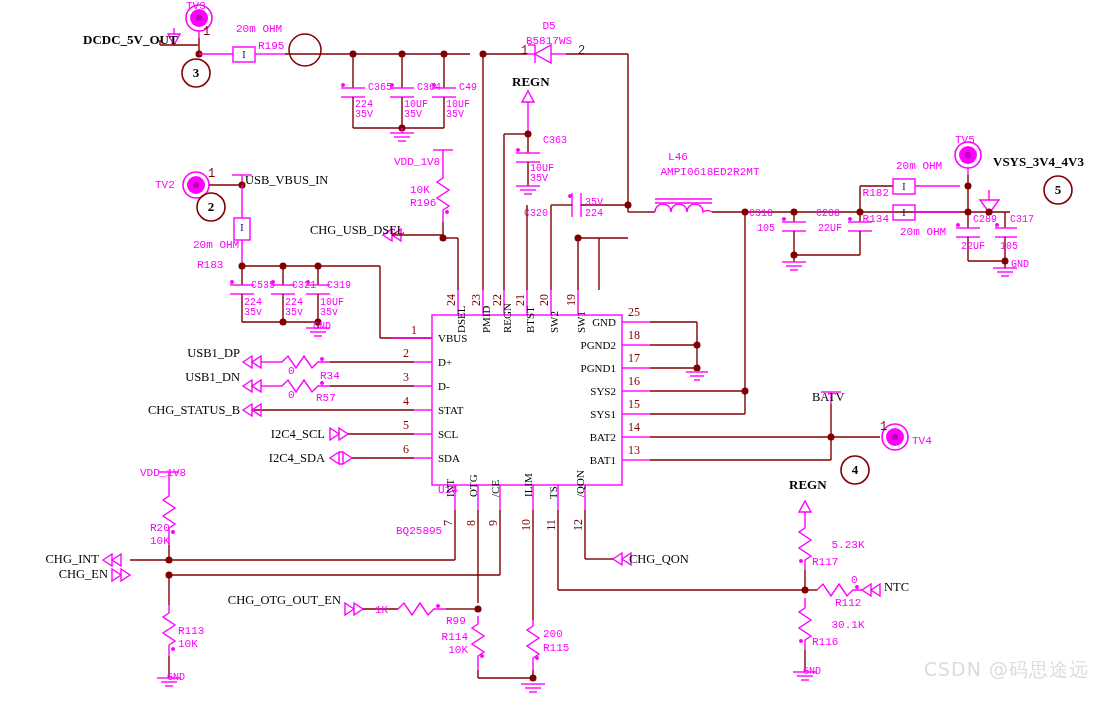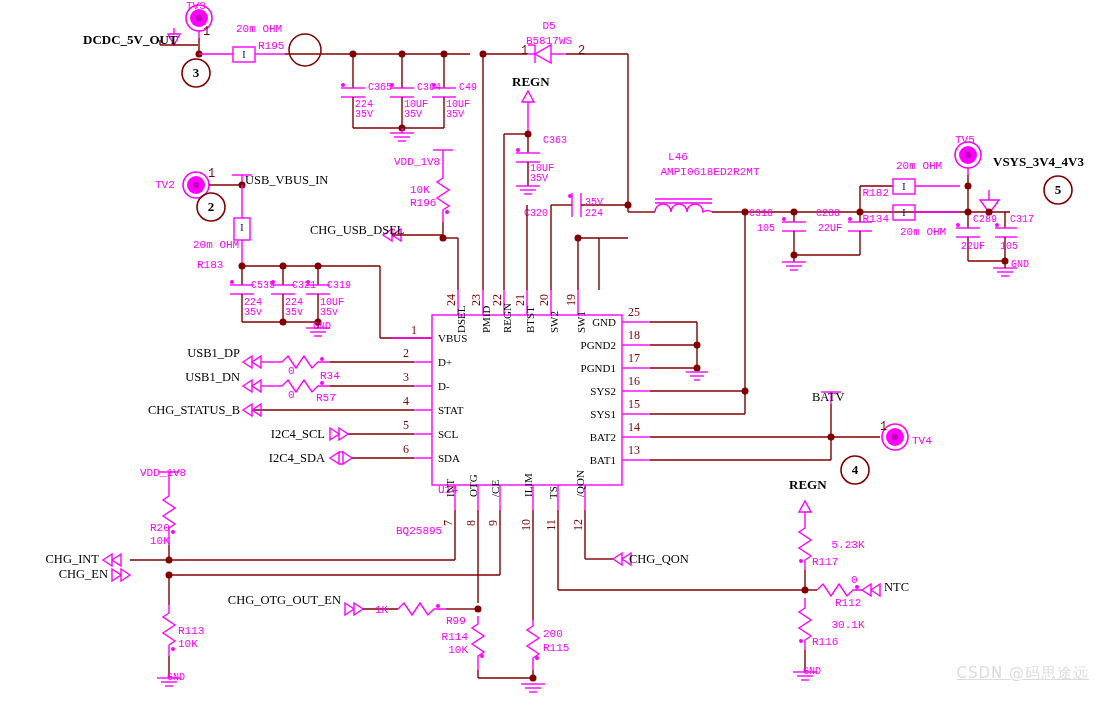--- a/index.html
+++ b/index.html
@@ -1,23 +1,23 @@
 <!DOCTYPE html>
 <html><head>
 <meta charset="utf-8">
 <title>BQ25895 Charger Schematic</title>
 <style>
   html,body{margin:0;padding:0;background:#ffffff;}
   body{width:1099px;height:701px;overflow:hidden;
        font-family:"Liberation Serif", serif;}
   #sheet{position:relative;width:1099px;height:701px;background:#fff;}
   svg{position:absolute;top:0;left:0;}
-  .wm{position:absolute;right:10px;bottom:18px;color:#dcdcdc;font-size:15px;
+  .wm{position:absolute;right:10px;bottom:18px;color:#dcdcdc;font-size:19px;
       font-family:"DejaVu Sans", sans-serif;letter-spacing:1px;
-      user-select:none;text-decoration:underline;}
+      user-select:none;}
   text{font-family:"Liberation Serif", serif; dominant-baseline:middle;}
 </style>
 </head>
 <body>
 
 <div id="sheet">
 
 <svg width="1099" height="701" viewBox="0 0 1099 701">
 
   <defs>

